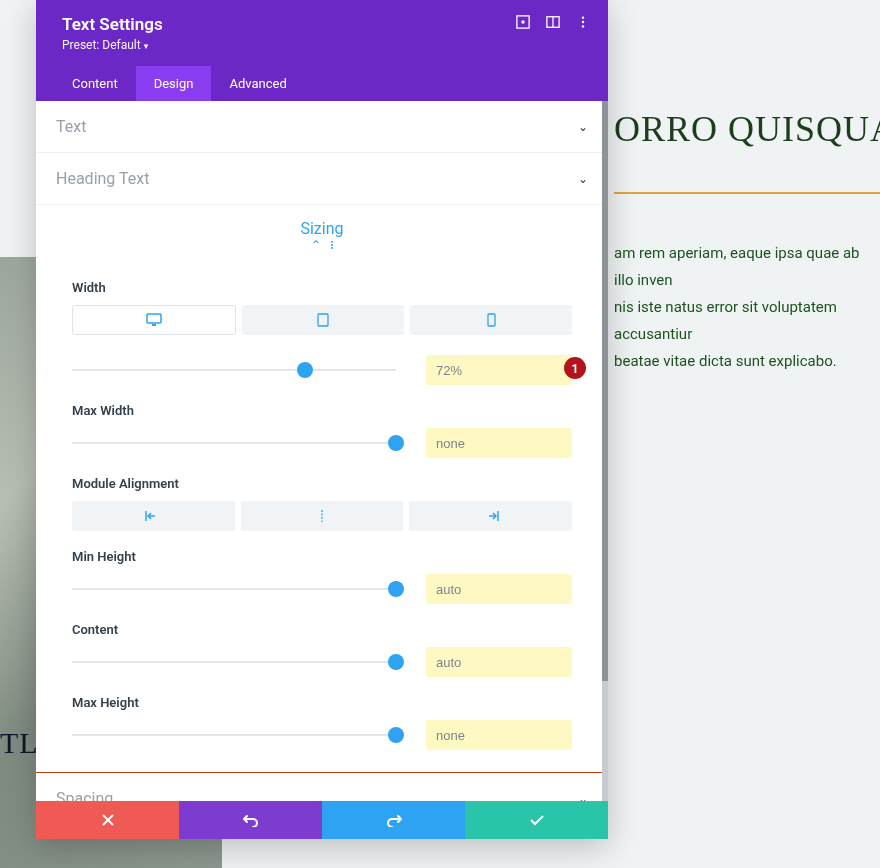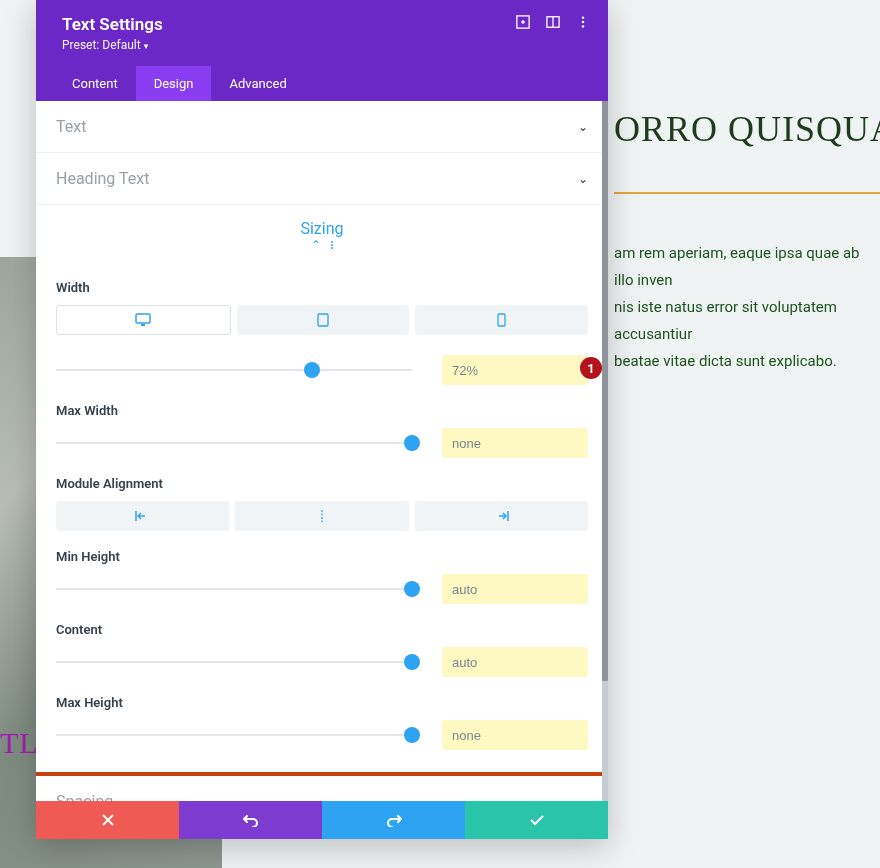--- a/index.html
+++ b/index.html
@@ -15,21 +15,21 @@
     position: absolute; inset: 0; background: #f0f3f4;
   }
   .bg-image {
     position: absolute;
     left: 0; top: 257px; width: 222px; height: 611px;
     background: linear-gradient(135deg, #9ca69d 0%, #b8beb4 30%, #7e8a7f 60%, #8d9890 100%);
   }
   .bg-text-tl {
     position: absolute;
     left: 0; top: 726px;
-    color: #a21caf;
+    color: #0f172a;
     font-family: Georgia, serif;
     font-size: 30px;
     letter-spacing: 1px;
   }
   .bg-head {
     position: absolute;
     left: 614px; top: 108px; right: 0;
     font-family: Georgia, "Times New Roman", serif;
     color: #1d3d1c;
     font-size: 36px;
@@ -99,21 +99,21 @@
   .section-row.slim { padding: 14px 20px 12px; flex-direction: column; }
   .section-label {
     font-size: 16px; color: #98a0a8;
   }
   .section-row.expanded .section-label { color: #2ea3f2; }
   .chev { color: #2f3a44; font-size: 12px; }
   .section-row .tools { display: flex; align-items: center; gap: 10px; }
   .vmore { color: #2ea3f2; font-weight: 700; font-size: 16px; line-height: 0; display:inline-flex; flex-direction:column; gap:1px; }
   .vmore span{ width:2px; height:2px; background:#2ea3f2; border-radius:1px;}
 
-  .sizing-body { padding: 6px 20px 18px; border-bottom: 4px solid #c2410c; }
+  .sizing-body { padding: 6px 36px 18px; border-bottom: 1px solid #c2410c; }
   .field-label {
     font-size: 13px; font-weight: 600; color: #35414c; margin-top: 10px; margin-bottom: 10px;
   }
 
   .device-tabs {
     display: flex; gap: 6px; margin-bottom: 20px;
   }
   .dev {
     flex: 1; height: 30px; display:flex; align-items:center; justify-content:center;
     background: #f1f4f6; border-radius: 3px; cursor:pointer;

